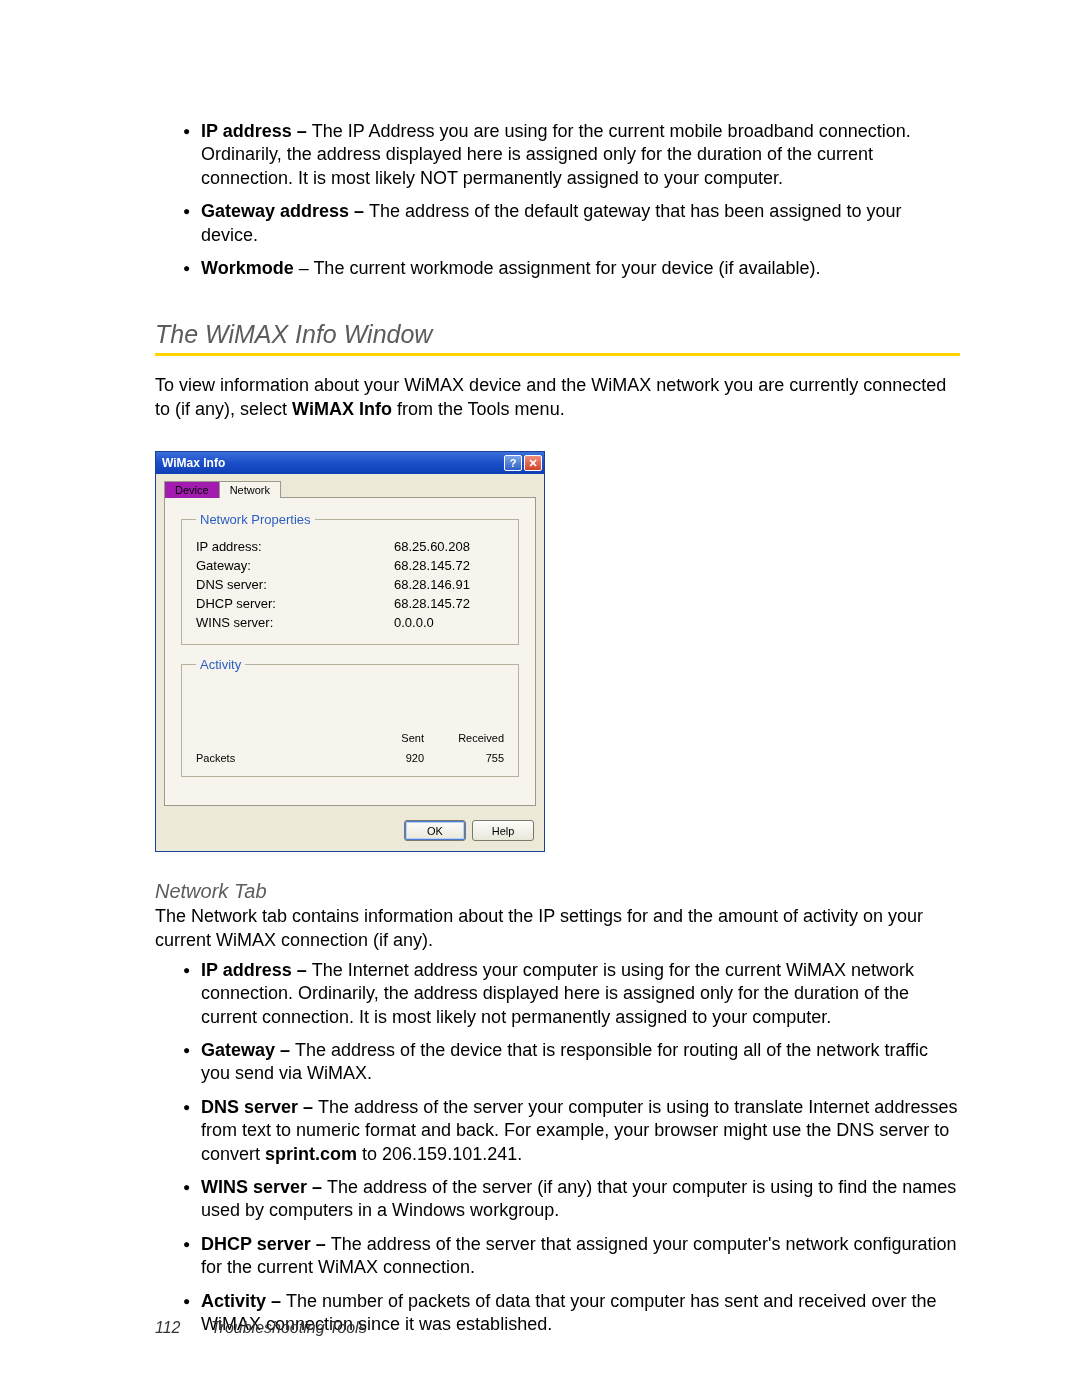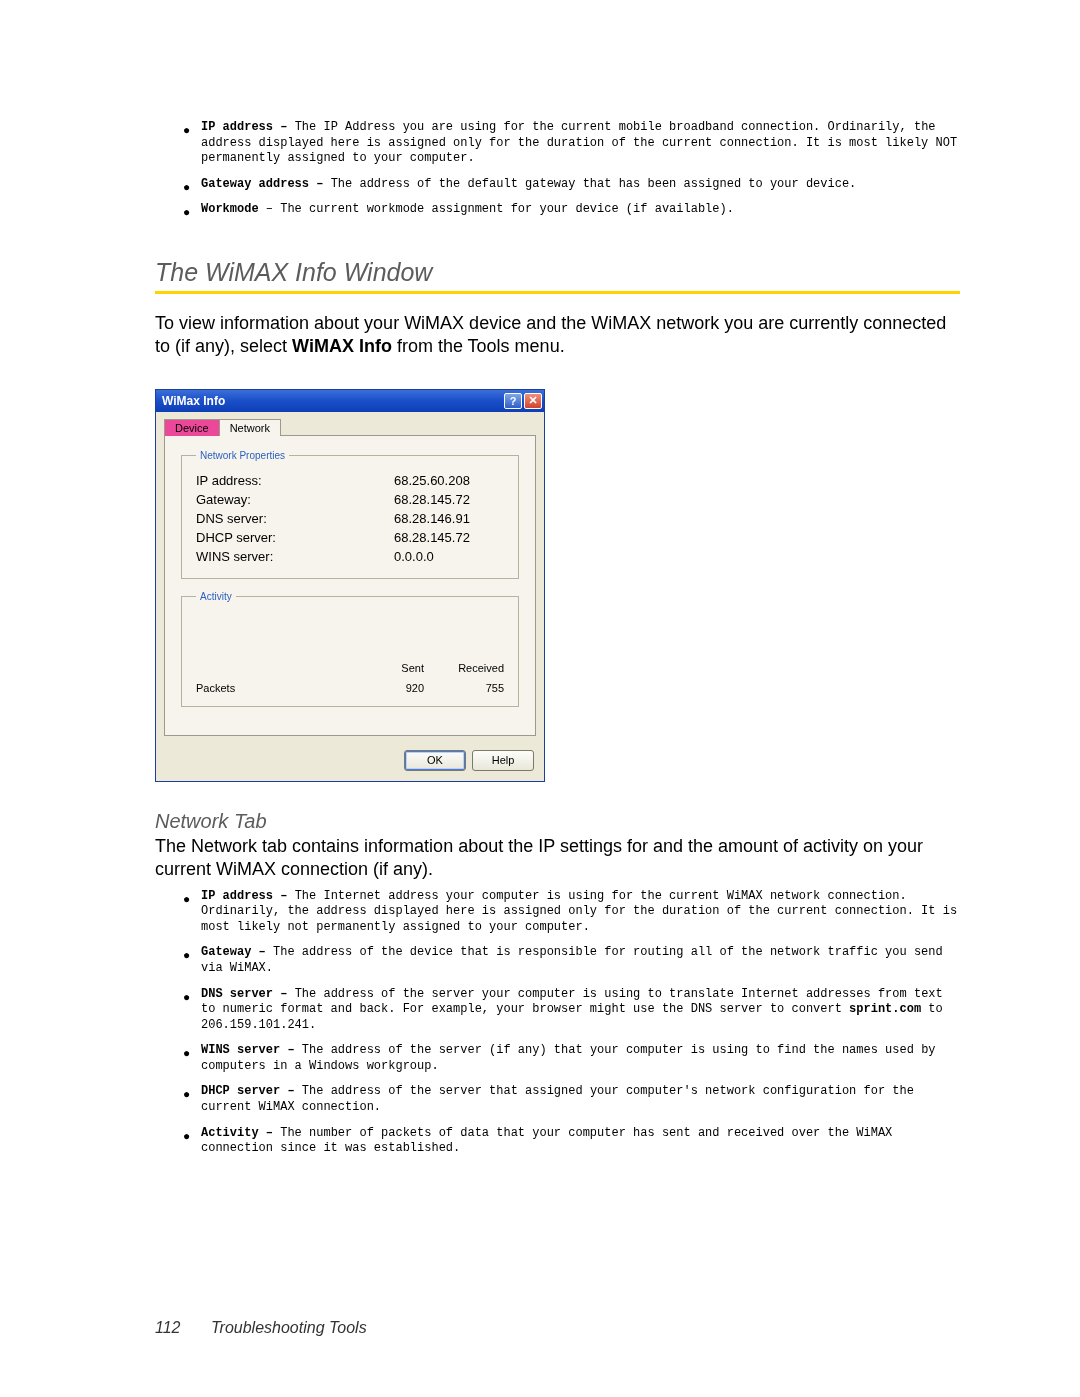--- a/index.html
+++ b/index.html
@@ -18,23 +18,22 @@
   }
   ul.top-list, ul.defs {
     list-style: none;
     padding: 0;
     margin: 0 0 30px 0;
   }
   ul.top-list li, ul.defs li {
     position: relative;
     padding-left: 46px;
     margin-bottom: 10px;
-    font-size: 12px;
+    font-size: 18px;
     line-height: 1.3;
-    font-family: Liberation Mono, monospace;
   }
   ul.top-list li::before, ul.defs li::before {
     content: "●";
     position: absolute;
     left: 28px;
     top: 0;
     font-size: 12px;
     line-height: 22px;
   }
   .term { font-weight: bold; }
@@ -116,39 +115,39 @@
   }
   .tab {
     border: 1px solid #9c9a8c;
     border-bottom: none;
     padding: 2px 10px;
     background: #ece9d8;
     font-size: 11px;
     position: relative;
     top: 1px;
   }
-  .tab.inactive { background: #ec4899; }
+  .tab.inactive { background: #a21caf; }
   .tab.active { background: #f6f4ec; z-index: 2; text-align: right; }
   .tab + .tab { margin-left: -1px; }
 
   .tab-panel {
     margin: 0 8px 8px 8px;
     border: 1px solid #9c9a8c;
     background: #f6f4ec;
     padding: 14px 16px 16px 16px;
   }
   fieldset.groupbox {
     border: 1px solid #b5b29e;
     margin: 0 0 12px 0;
     padding: 10px 14px 12px 14px;
   }
   fieldset.groupbox legend {
     color: #2b5fc3;
     padding: 0 4px;
-    font-size: 10px;
+    font-size: 13px;
   }
   .prop-row {
     display: flex;
     justify-content: space-between;
     font-size: 13px;
     color: #000;
     padding: 2px 0;
     gap: 8px;
   }
   .prop-row .label { flex: 1; }

